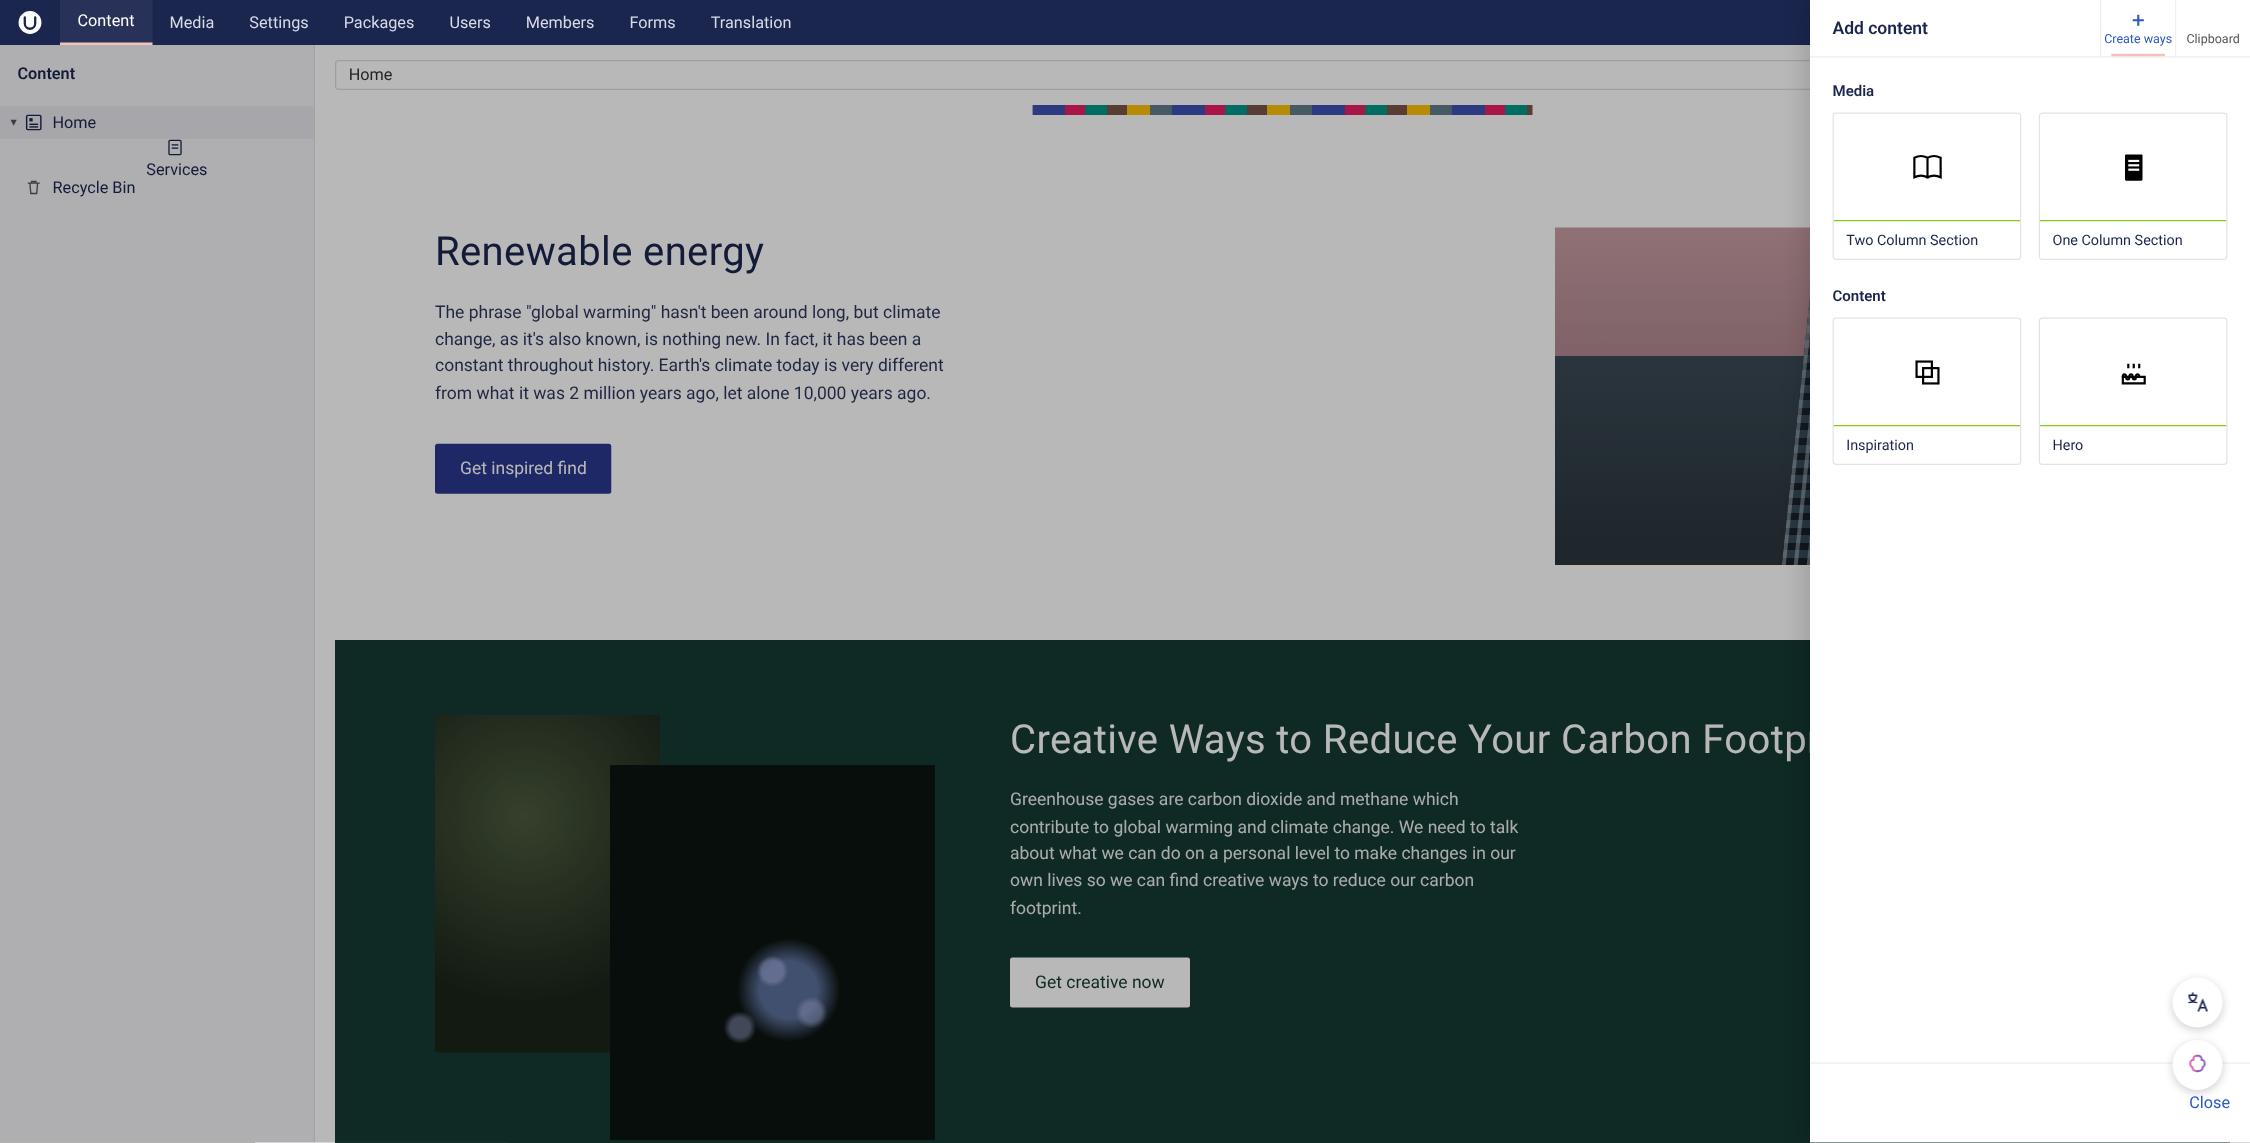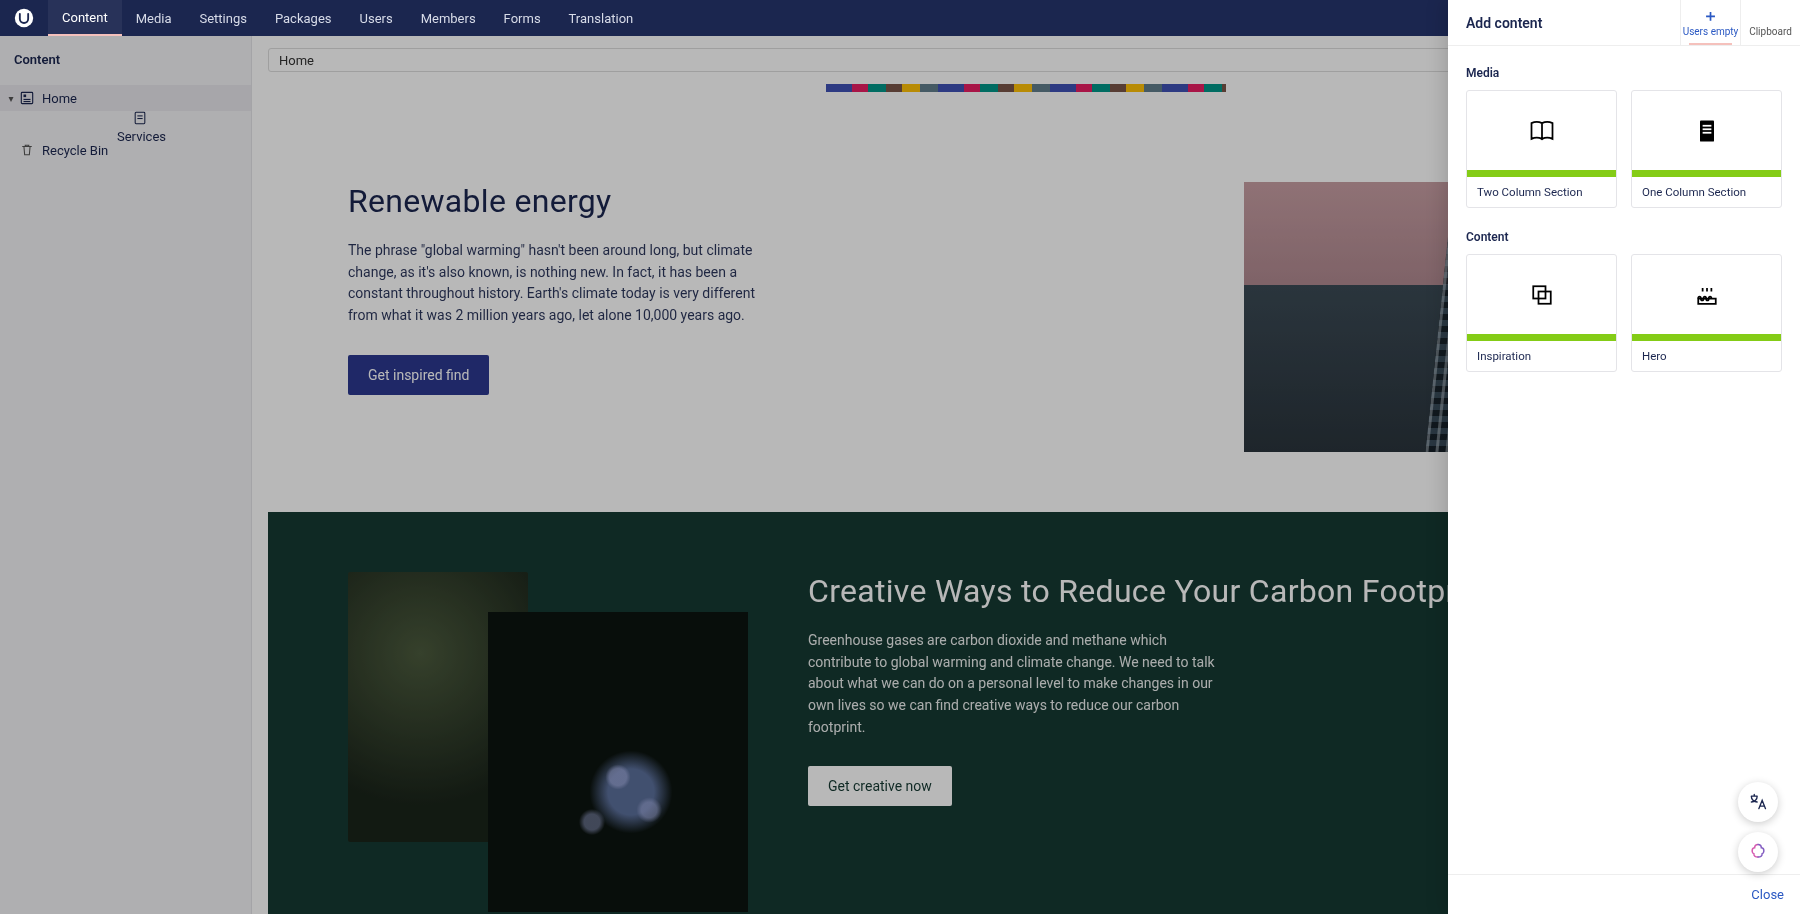--- a/index.html
+++ b/index.html
@@ -80,23 +80,23 @@
   .fly-tab.active::after{ content:""; position:absolute; left:8px; right:8px; bottom:0; height:2px; background:#f5c1bc;}
   .fly-tab.active { color:#2b59c3; }
   .fly-tab .ico { font-size:16px; line-height:1; }
 
   .fly-body { flex:1; overflow:auto; padding: 18px; }
   .fly-group-label { font-size:12px; font-weight:600; color:#1b264f; margin: 2px 0 10px 0; }
   .cards { display:grid; grid-template-columns: 1fr 1fr; gap:14px; margin-bottom:22px; }
   .card { border:1px solid #e4e4e8; border-radius:3px; height:118px; display:flex; flex-direction:column; cursor:pointer; background:#fff; }
   .card .cico { flex:1; display:flex; align-items:center; justify-content:center; }
   .card .cico svg { width:28px; height:28px; }
-  .card .ctxt { border-top:7px solid #84cc16; font-size:11.5px; padding:8px 10px; color:#1b264f; }
-
-  .fly-foot { border-top:1px solid #eee; padding:12px 16px; display:flex; justify-content:flex-end; }
+  .card .ctxt { border-top:1px solid #84cc16; font-size:11.5px; padding:8px 10px; color:#1b264f; }
+
+  .fly-foot { border-top:1px solid #eee; padding:24px 16px; display:flex; justify-content:flex-end; }
   .close-link { font-size:13px; color:#2b59c3; cursor:pointer; }
 
   
   .fab { position:absolute; right:22px; width:40px; height:40px; border-radius:50%; background:#fff; box-shadow:0 2px 8px rgba(0,0,0,.2); display:flex; align-items:center; justify-content:center; z-index:30; cursor:pointer; }
   .fab.a { bottom: 92px; }
   .fab.b { bottom: 42px; }
   .fab svg { width:20px; height:20px; }
 
 </style>
 </head>
@@ -199,21 +199,21 @@
     <div class="dim-left"></div>
   </div>
 
 </div>
 
 <div class="flyout" style="top:0; position:fixed; height:100%;">
   <div class="fly-head">
     <div class="fly-title">Add content</div>
     <div class="fly-tab active">
       <span class="ico" style="color:#2b59c3; font-weight:700;">＋</span>
-      <span>Users empty</span>
+      <span>Create ways</span>
     </div>
     <div class="fly-tab">
       <span class="ico">
         <svg viewBox="0 0 24 24">
             <rect x="6" y="4" width="12" height="16" rx="1.5" fill="none" stroke="#888" stroke-width="1.6"></rect>
             <rect x="9" y="2.5" width="6" height="3" rx="1" fill="#888"></rect>
           </svg>
       </span>
       <span>Clipboard</span>
     </div>

